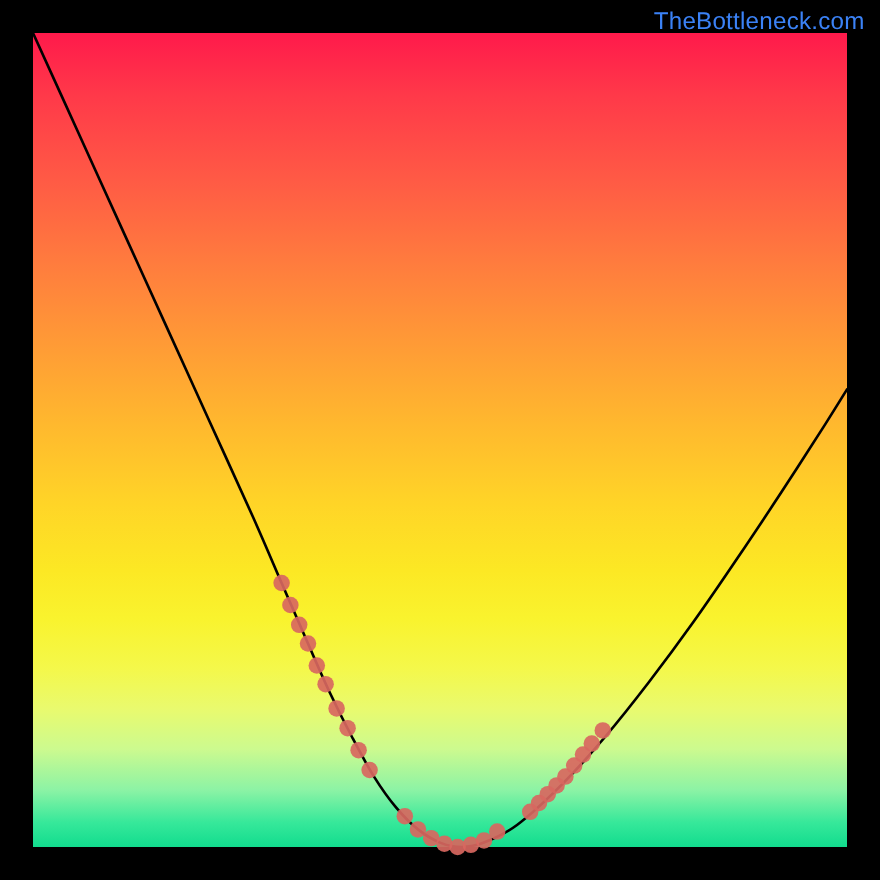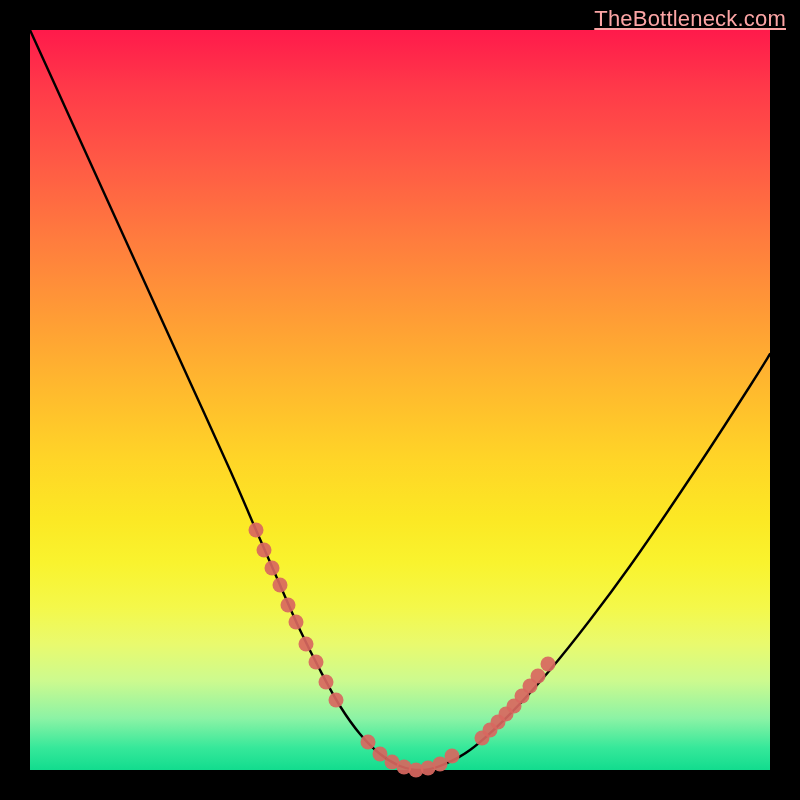--- a/index.html
+++ b/index.html
@@ -10,24 +10,23 @@
     background: #000;
     position: relative;
     overflow: hidden;
   }
   .watermark {
     position: absolute;
     top: 6px;
     right: 14px;
     font-family: Arial, Helvetica, sans-serif;
     font-size: 22px;
-    color: #fca5a5;
+    color: #3b82f6;
     font-weight: 500;
     letter-spacing: 0.2px;
-    text-decoration: underline;
   }
   .plot-area {
     position: absolute;
     left: 30px;
     top: 30px;
     width: 740px;
     height: 740px;
     background: linear-gradient(to bottom,
       #ff1a4b 0%,
       #ff3a49 8%,

